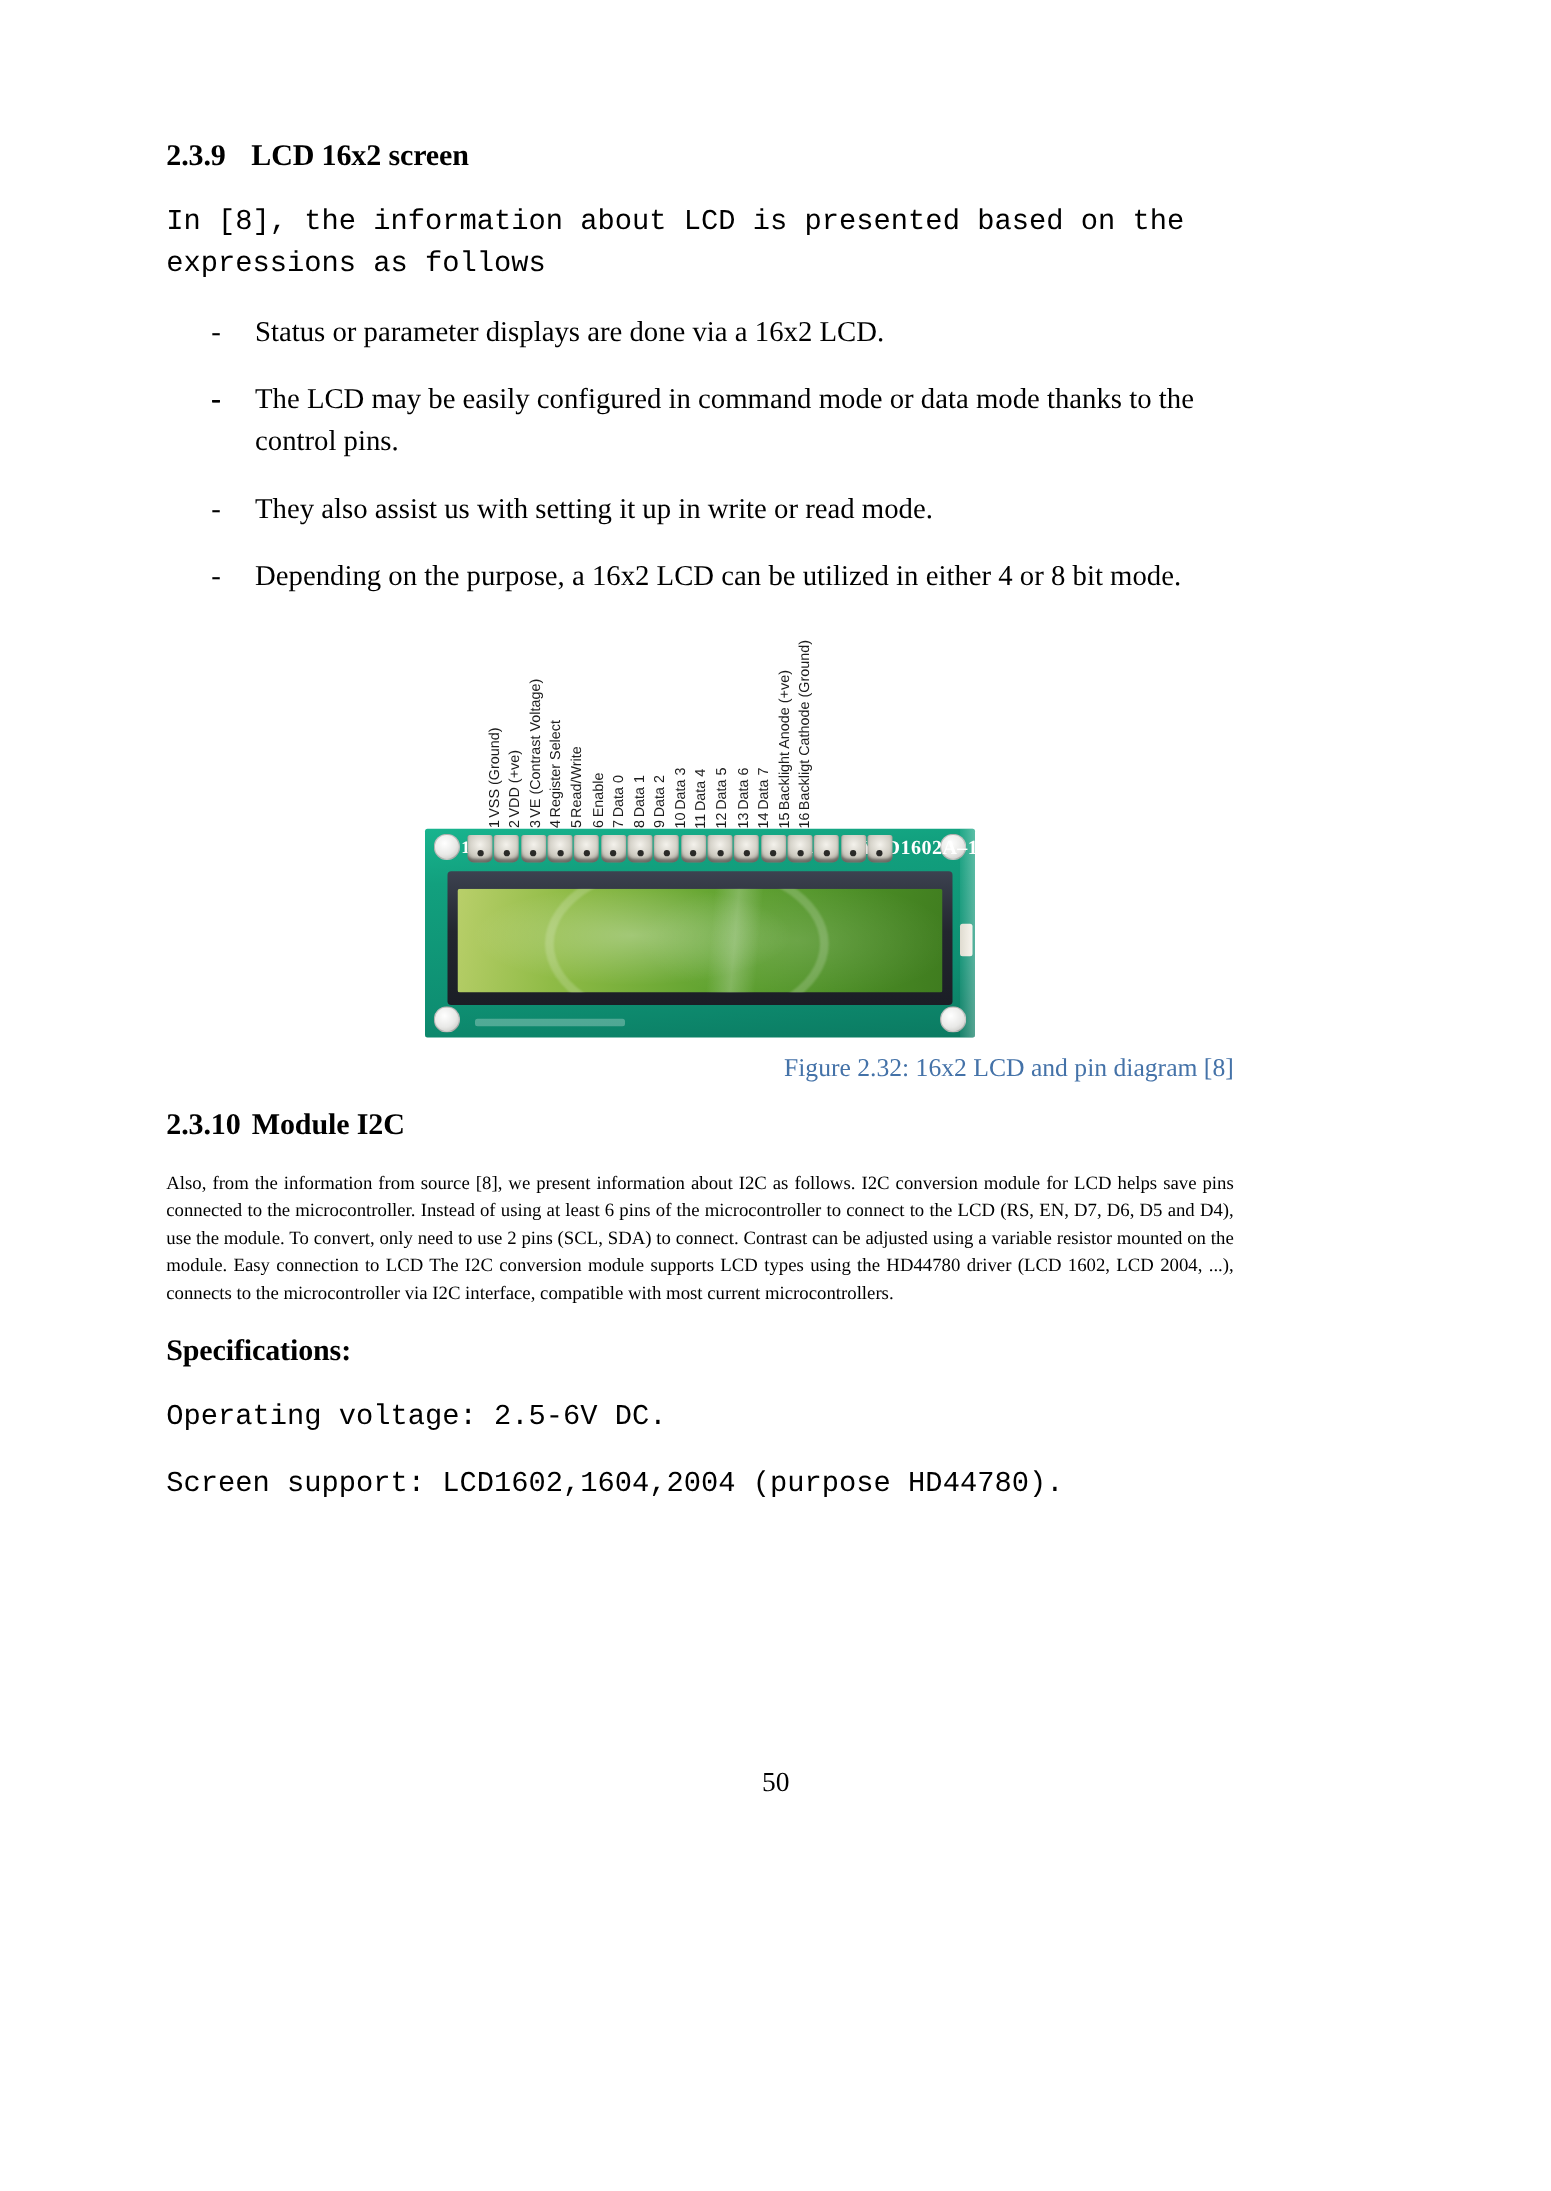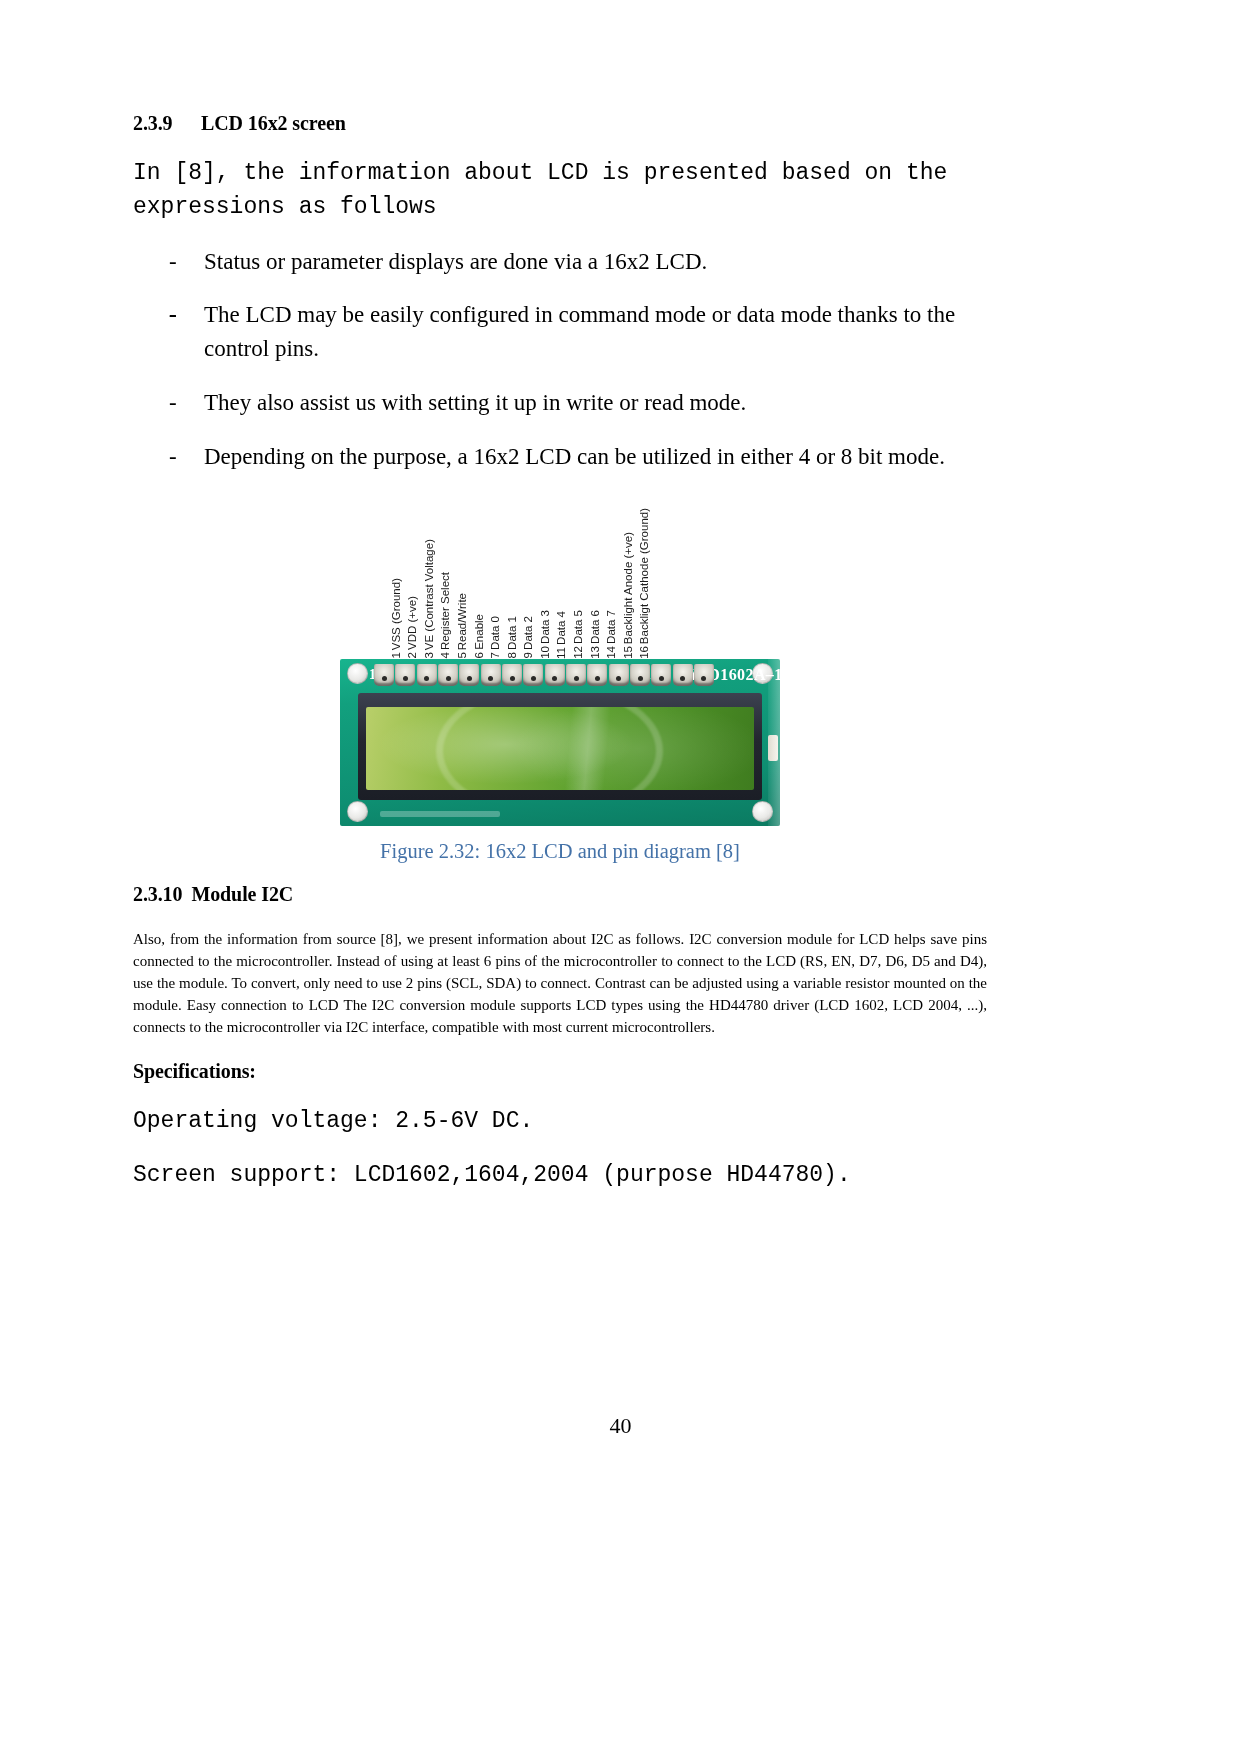--- a/index.html
+++ b/index.html
@@ -24,21 +24,21 @@
   .content {
     position: absolute;
     left: 133px;
     top: 112px;
     width: 854px;
   }
 
   
   .h-sub {
     font-weight: bold;
-    font-size: 20px;
+    font-size: 24px;
     letter-spacing: -0.1px;
     margin: 0 0 22px 0;
     display: flex;
   }
   .h-sub .num {
     display: inline-block;
     min-width: 68px;
   }
   .h-sub.tight .num {
     min-width: 0;
@@ -86,21 +86,21 @@
   }
   .fig-wrap {
     position: relative;
     width: 440px;
     height: 330px;
     margin: 0 auto;
   }
   .fig-caption {
     color: #4472a8;
     font-size: 20.5px;
-    text-align: center;
+    text-align: right;
     margin-top: 14px;
     margin-bottom: 20px;
   }
 
   
   .pin-labels {
     position: absolute;
     left: 48px;
     top: 0;
     height: 163px;
@@ -477,14 +477,14 @@
 
     <div class="h-sub tight">
       <span>Specifications:</span>
     </div>
 
     <p class="body">Operating voltage: 2.5-6V DC.</p>
     <p class="body">Screen support: LCD1602,1604,2004 (purpose HD44780).</p>
 
   </div>
 
-  <div class="page-num">40</div>
+  <div class="page-num">50</div>
 </div>
 
 </body></html>

